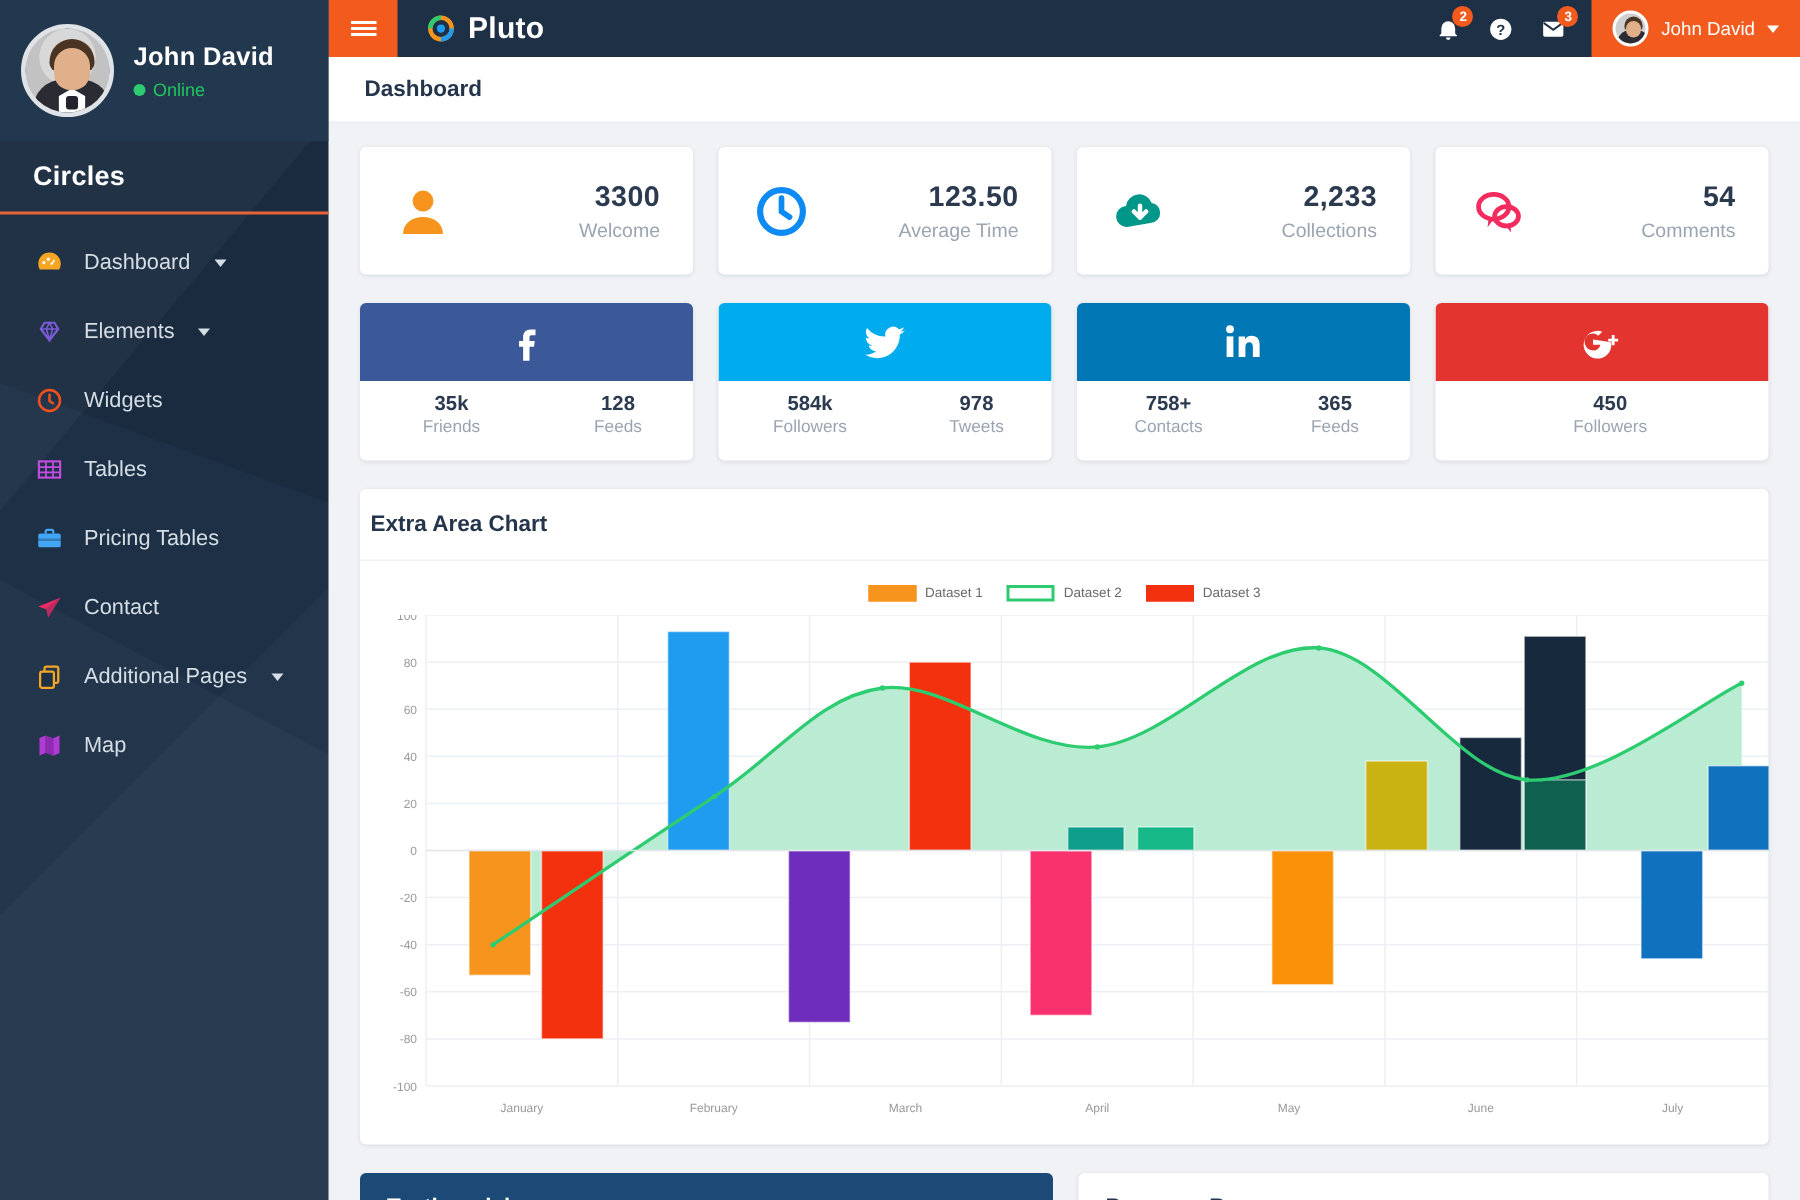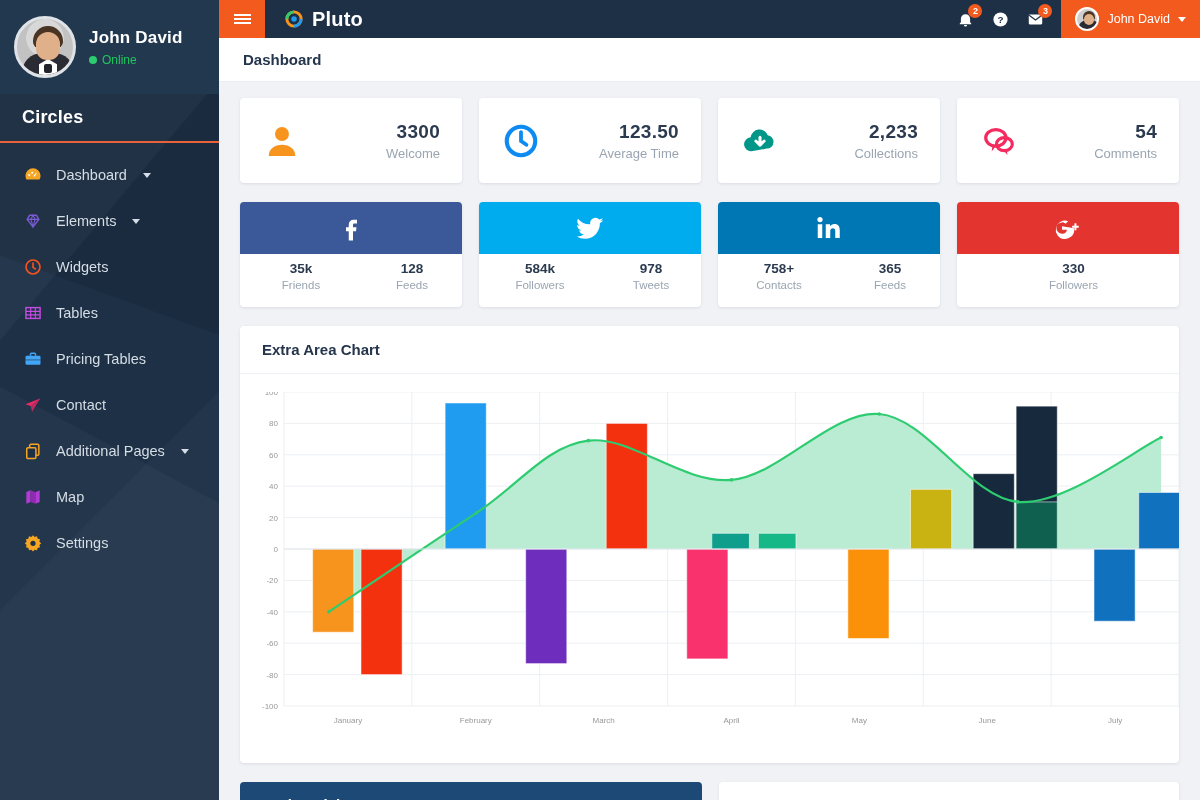--- a/index.html
+++ b/index.html
@@ -112,21 +112,21 @@
   .social-head { height: 52px; display: flex; align-items: center; justify-content: center; }
   .social-head svg { fill: #fff; display: block; }
   .social-body { height: 53px; display: flex; }
   .social-col { flex: 1; text-align: center; padding-top: 7px; padding-left: 11px; }
   .social-num { font-size: 13.5px; font-weight: bold; color: #2b3a4f; }
   .social-lbl { font-size: 11.5px; color: #9aa5b1; margin-top: 3px; }
 
   
   .chart-card { margin-top: 19px; background: #fff; border-radius: 4px;
     box-shadow: 0 1px 3px rgba(20,40,70,.10); height: 437px; }
-  .chart-title { height: 48px; display: flex; align-items: center; padding: 0 22px;
+  .chart-title { height: 48px; display: flex; align-items: center; padding: 0 7px;
     font-size: 15px; font-weight: bold; color: #24354c; border-bottom: 1px solid #eef1f5; }
   .chart-body { position: relative; height: 389px; padding: 12px 14px 0 14px; }
   .legend { display: flex; justify-content: center; gap: 16px; align-items: center; height: 18px; }
   .legend-item { display: flex; align-items: center; gap: 6px; font-size: 9px; color: #6a6a6a; }
   .legend-box { width: 32px; height: 11px; }
   .plot { position: relative; margin-top: 6px; height: 340px; }
 
   
   .bottom-row { display: flex; gap: 17px; margin-top: 19px; }
   .testimonial-card { width: 462px; height: 40px; background: #1d4976; border-radius: 4px 4px 0 0;
@@ -233,29 +233,20 @@
       <div class="nav-item">
         <span class="nav-ico">
             <svg viewBox="0 0 24 24">
               <path d="M4 6l5-2v14l-5 2z" fill="#b13bd4"></path>
               <path d="M9 4l6 2.2v14L9 18z" fill="#8e2bb0"></path>
               <path d="M15 6.2l5-2.2v14l-5 2.2z" fill="#b13bd4"></path>
             </svg>
           </span>
         <span>Map</span>
       </div>
-      <div class="nav-item">
-        <span class="nav-ico">
-            <svg viewBox="0 0 24 24">
-              <path fill="#f5a623" d="M12 2.6l2 2.1 2.8-.7.8 2.8 2.8.8-.7 2.8 2.1 2-2.1 2 .7 2.8-2.8.8-.8 2.8-2.8-.7-2 2.1-2-2.1-2.8.7-.8-2.8-2.8-.8.7-2.8-2.1-2 2.1-2-.7-2.8 2.8-.8.8-2.8 2.8.7z"></path>
-              <circle cx="12" cy="12.4" r="3.1" fill="#1d3046"></circle>
-            </svg>
-          </span>
-        <span>Settings</span>
-      </div>
     </nav>
   </aside>
 
   <div class="main">
 
     <header class="topbar">
       <div class="hamburger">
         <div>
             <span></span>
             <span></span>
@@ -422,30 +413,44 @@
         </div>
         <div class="social-card">
           <div class="social-head" style="background:#e3342f">
             <svg viewBox="0 0 28 24" width="36" height="30">
                 <path d="M9.2 10.6v2.8h4a3.9 3.9 0 01-4 3.1 4.5 4.5 0 110-9 4 4 0 012.8 1.1l2.1-2.1a7.4 7.4 0 104.9 6.8 8 8 0 00-.1-1.2z"></path>
                 <path d="M22.6 10.2h-1.9v-2h-1.5v2h-1.9v1.5h1.9v2h1.5v-2h1.9z"></path>
               </svg>
           </div>
           <div class="social-body">
             <div class="social-col">
-              <div class="social-num">330</div>
+              <div class="social-num">450</div>
               <div class="social-lbl">Followers</div>
             </div>
           </div>
         </div>
       </div>
 
       <div class="chart-card">
         <div class="chart-title">Extra Area Chart</div>
         <div class="chart-body">
+          <div class="legend" id="legend">
+              <div class="legend-item">
+                <span class="legend-box" style="background: rgb(247, 148, 29); border: 2px solid rgb(247, 148, 29);"></span>
+                <span>Dataset 1</span>
+              </div>
+              <div class="legend-item">
+                <span class="legend-box" style="background: rgb(255, 255, 255); border: 2px solid rgb(46, 204, 113);"></span>
+                <span>Dataset 2</span>
+              </div>
+              <div class="legend-item">
+                <span class="legend-box" style="background: rgb(244, 49, 15); border: 2px solid rgb(244, 49, 15);"></span>
+                <span>Dataset 3</span>
+              </div>
+            </div>
           <div class="plot" id="plot"><svg width="925" height="340">
                 <g transform="translate(30,0)">
                   <line x1="0" x2="895" y1="0" y2="0" stroke="#eceff3" stroke-width="1"></line>
                   <text x="-6" y="3" text-anchor="end" font-size="8" fill="#999" font-family="&quot;Liberation Sans&quot;, sans-serif">100</text>
                   <line x1="0" x2="895" y1="31.4" y2="31.4" stroke="#eceff3" stroke-width="1"></line>
                   <text x="-6" y="34.4" text-anchor="end" font-size="8" fill="#999" font-family="&quot;Liberation Sans&quot;, sans-serif">80</text>
                   <line x1="0" x2="895" y1="62.8" y2="62.8" stroke="#eceff3" stroke-width="1"></line>
                   <text x="-6" y="65.8" text-anchor="end" font-size="8" fill="#999" font-family="&quot;Liberation Sans&quot;, sans-serif">60</text>
                   <line x1="0" x2="895" y1="94.2" y2="94.2" stroke="#eceff3" stroke-width="1"></line>
                   <text x="-6" y="97.2" text-anchor="end" font-size="8" fill="#999" font-family="&quot;Liberation Sans&quot;, sans-serif">40</text>

